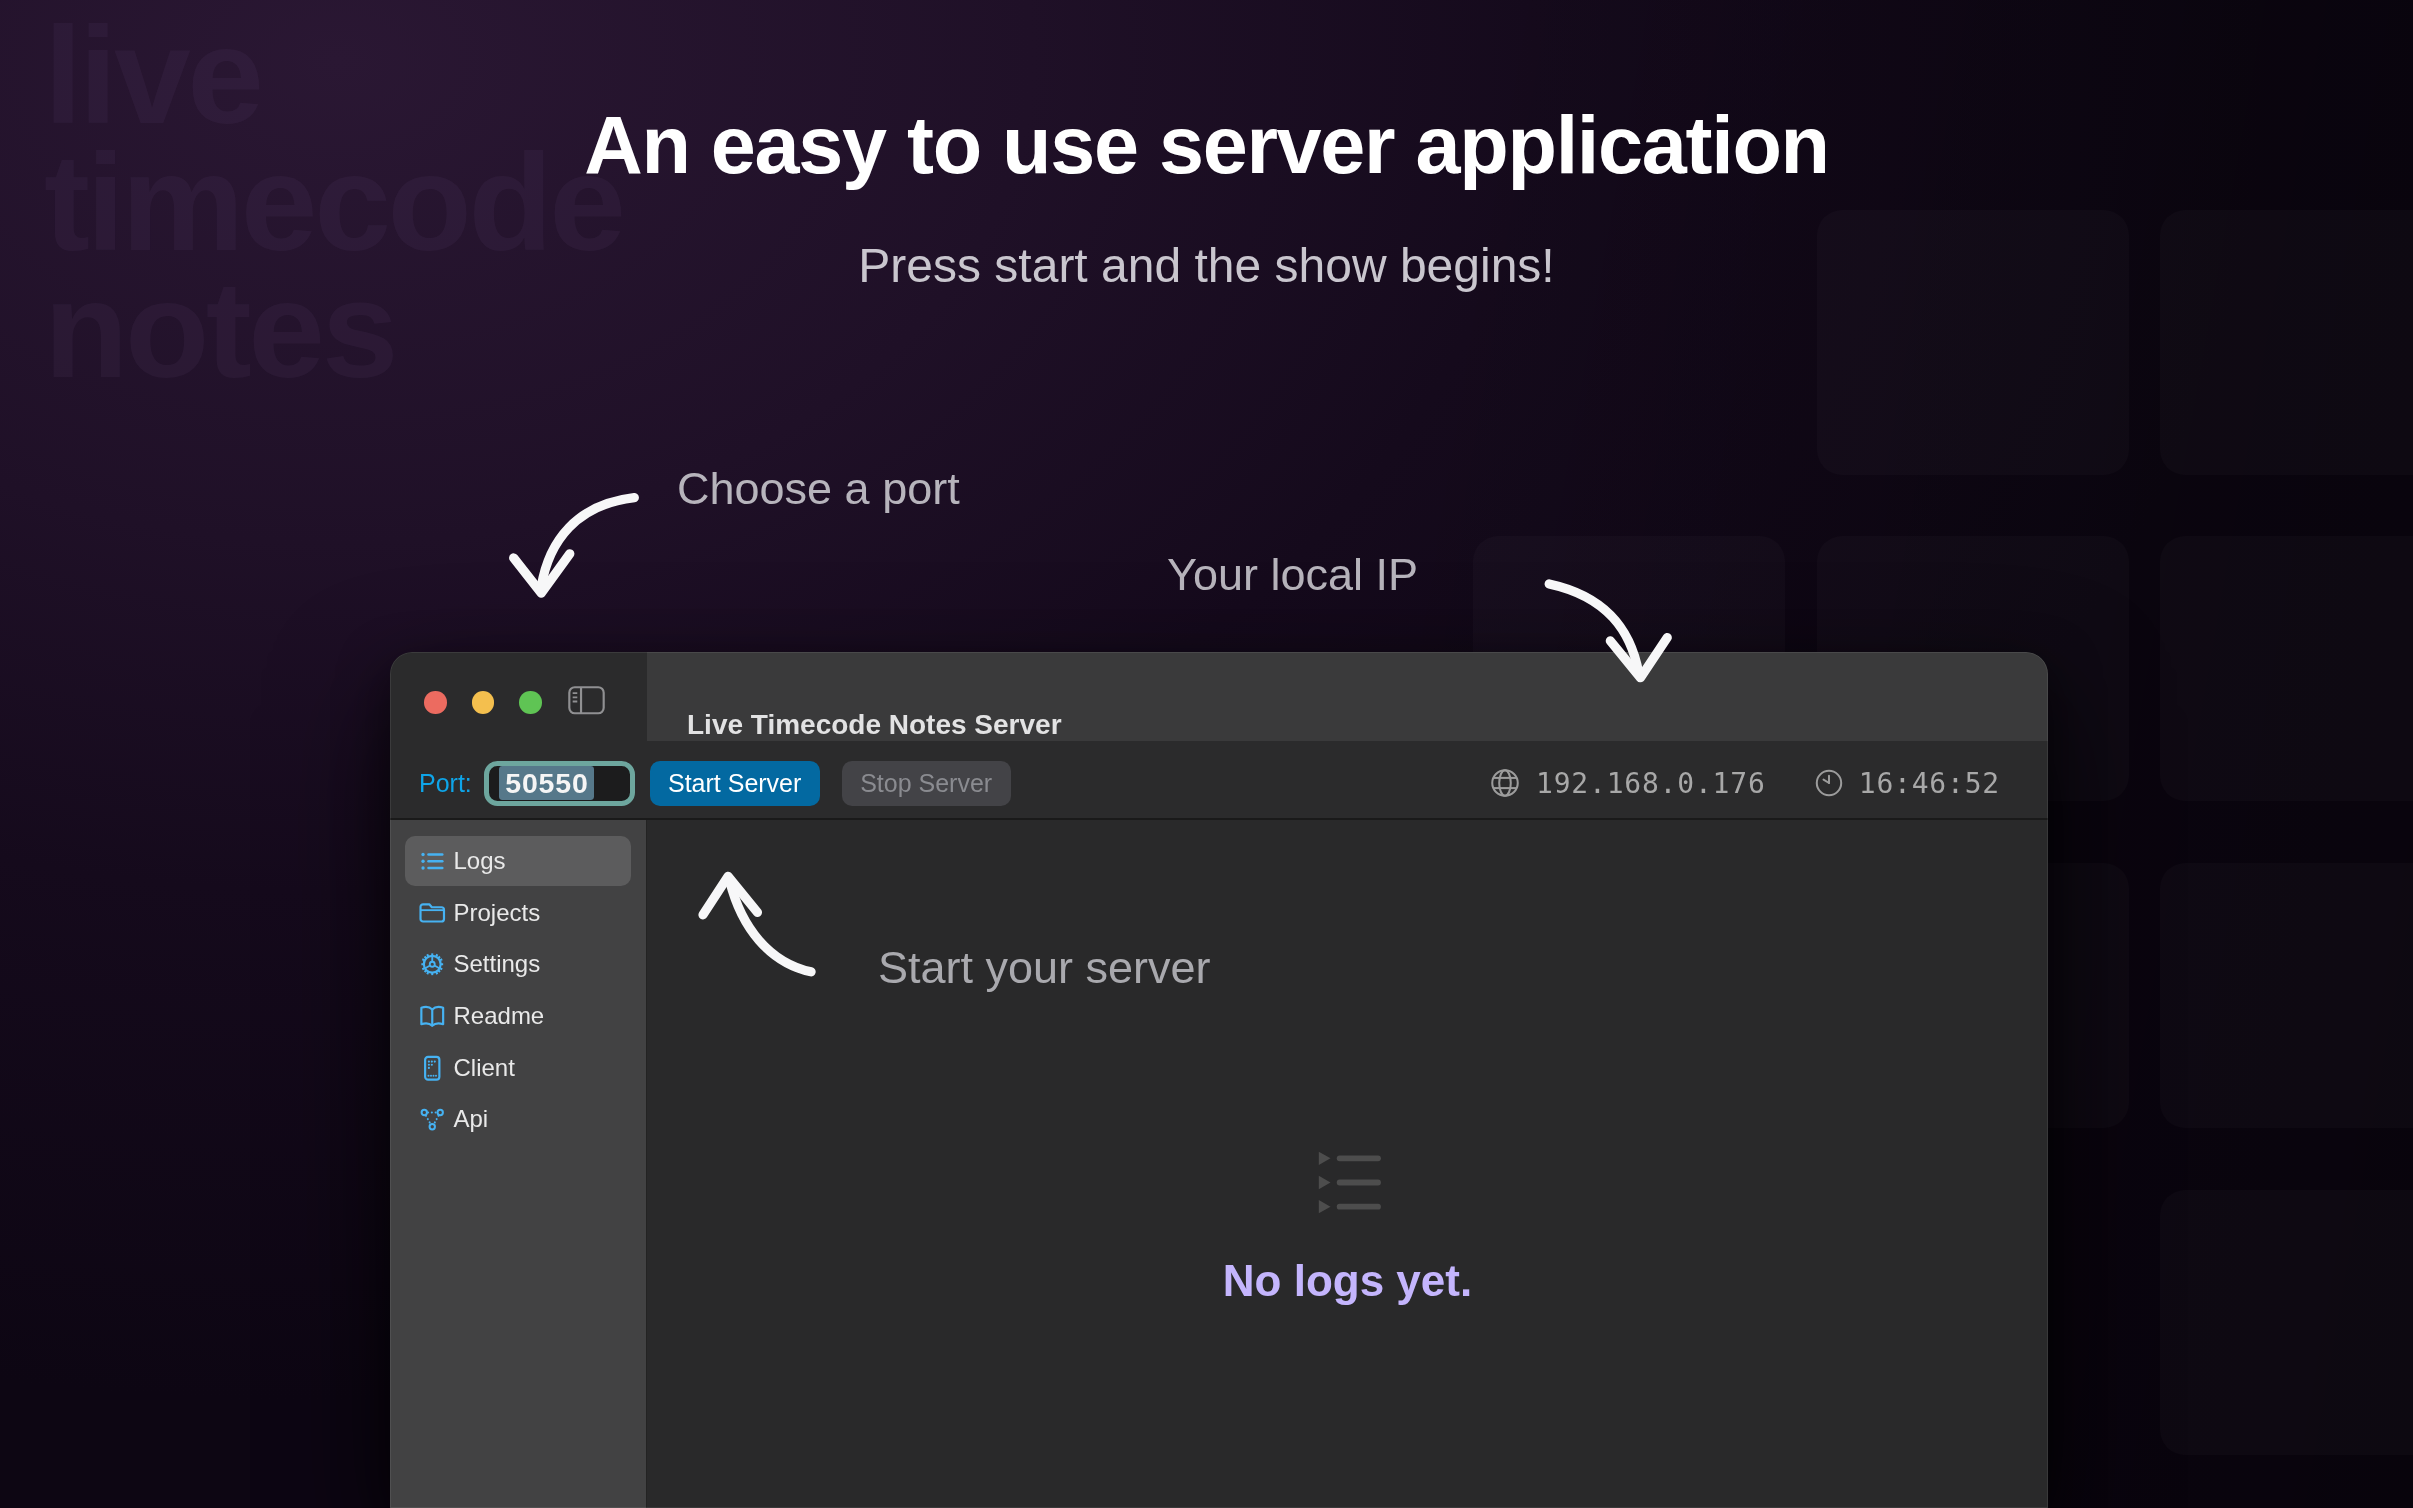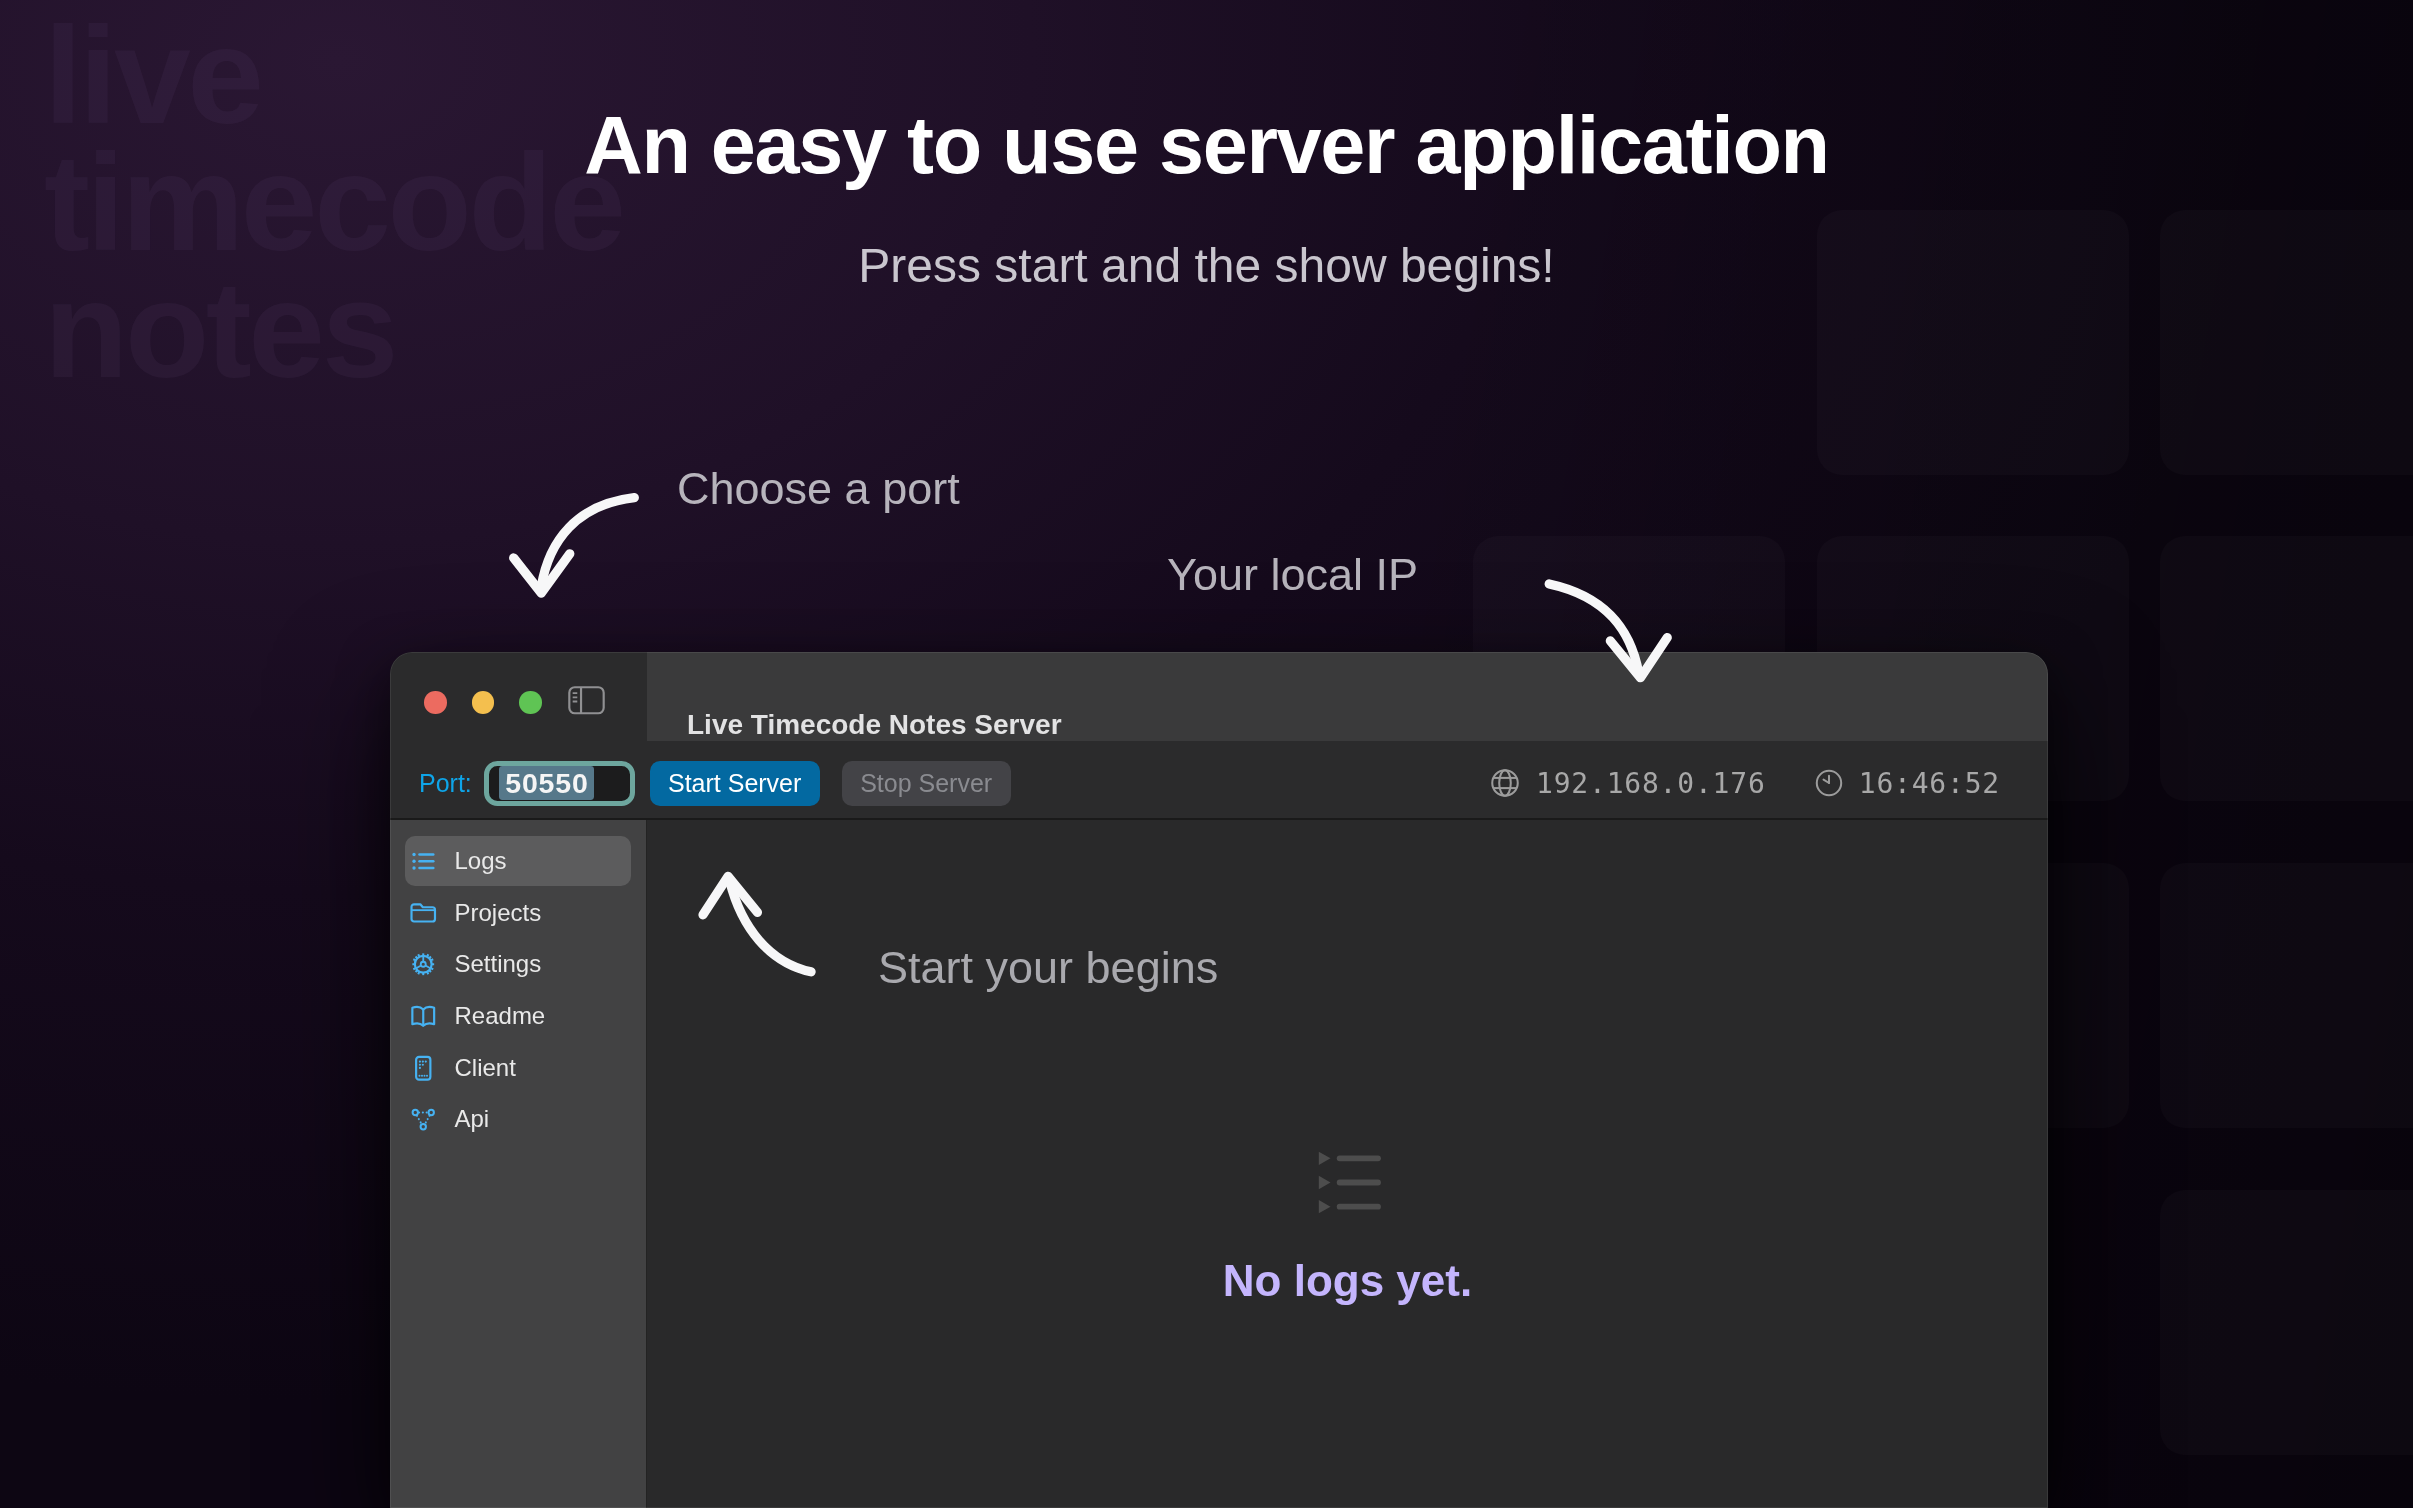--- a/index.html
+++ b/index.html
@@ -54,21 +54,21 @@
   .btn.stop{background:#434347;color:#8a8b90;margin-left:22px;}
   .status-group{display:flex;align-items:center;margin-left:auto;}
   .mono{font-family:"DejaVu Sans Mono",monospace;font-size:28px;color:#a8a8a8;letter-spacing:0.8px;}
   .status-group .ico{margin-right:14.2px;display:flex;}
   .gap56{width:47px;}
   
   .win-body{position:absolute;left:0;top:168px;right:0;bottom:0;display:flex;}
   .sidebar{width:256px;background:#424243;border-right:1.7px solid #232323;
     padding-top:16px;box-sizing:content-box;}
   .side-row{height:50px;margin:0 15px 1.7px 15px;border-radius:10px;display:flex;align-items:center;
-    gap:17px;padding-left:4px;}
+    gap:7px;padding-left:13px;}
   .side-row.selected{background:#5c5c5d;}
   .side-row .lbl{font-size:24px;font-weight:500;color:#e9e9e9;}
   .content{flex:1;background:#29292a;position:relative;}
   .empty{position:absolute;left:0;right:0;top:329px;display:flex;flex-direction:column;
     align-items:center;gap:40px;}
   .empty-text{font-size:44px;font-weight:700;color:#c4b5fd;}
   svg{display:block;}
 </style>
 </head>
 <body>
@@ -273,21 +273,21 @@
             </svg>
           </span>
           <span class="empty-text">No logs yet.</span>
         </div>
       </div>
     </div>
   </div>
 
   <div class="annot" style="left:677px;top:463px;">Choose a port</div>
   <div class="annot" style="left:1167px;top:549px;">Your local IP</div>
-  <div class="annot inside" style="left:878px;top:942px;z-index:31;">Start your begins</div>
+  <div class="annot inside" style="left:878px;top:942px;z-index:31;">Start your server</div>
 
   <svg class="arrows" viewBox="0 0 2880 1800" fill="none" stroke="#f7f7f8" stroke-width="11" stroke-linecap="round" stroke-linejoin="round">
     <g>
       <path d="M757 594 C688 602 655 646 646 700"></path>
       <path d="M613 666 L646 708 L680 661"></path>
     </g>
     <g>
       <path d="M1849 697 C1918 712 1947 753 1956 804"></path>
       <path d="M1922 765 L1958 809 L1990 761"></path>
     </g>

